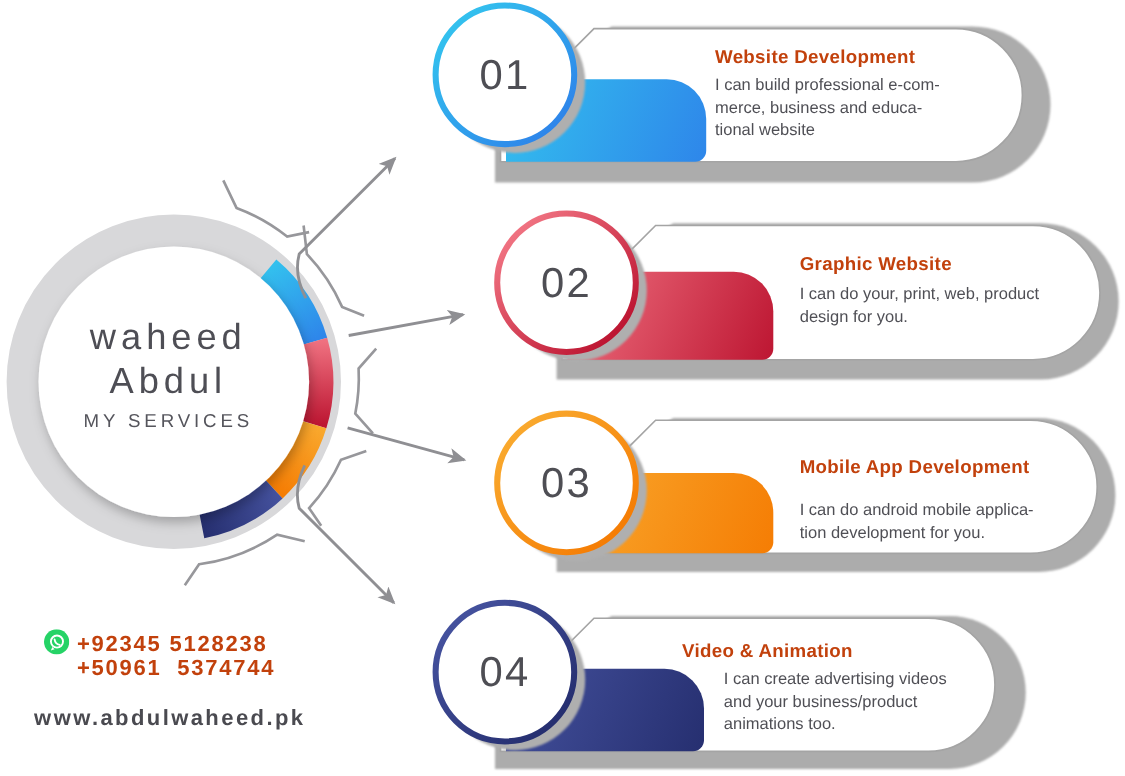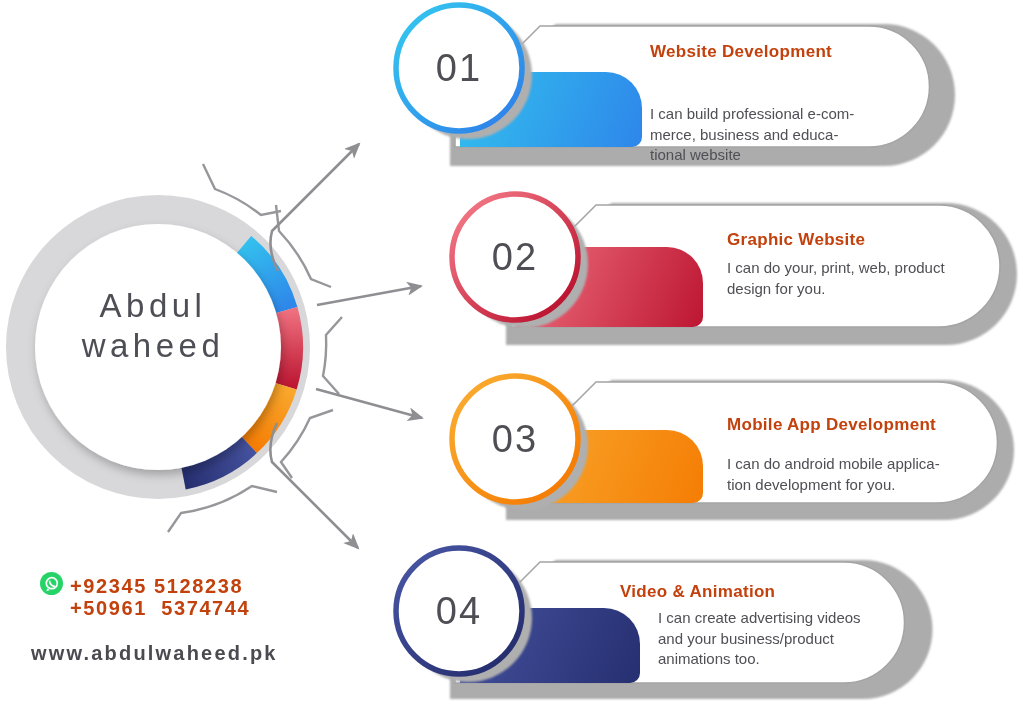--- a/index.html
+++ b/index.html
@@ -145,26 +145,27 @@
     <path d="M556,560 L863,560 A69.5,69.5 0 0 1 863,699 L450,699 L450,628 Z" fill="#ACACAC" filter="url(#blur1)"></path>
     <path d="M540,562 L844,562 A60.5,60.5 0 0 1 844,683 L455,683 L455,616 L494,608 Z" fill="#ffffff" stroke="#A4A4A4" stroke-width="1.5"></path>
     <path d="M460,608 L604,608 A36,36 0 0 1 640,644 L640,673 A10,10 0 0 1 630,683 L460,683 Z" fill="url(#gb4)"></path>
     <circle cx="468" cy="618" r="64" fill="#AFAFAF" filter="url(#blur1)"></circle>
     <circle cx="459" cy="611" r="63" fill="#ffffff" stroke="url(#rg4)" stroke-width="5.5"></circle>
     <text x="459" y="624" text-anchor="middle" font-size="38" letter-spacing="2" fill="#4E4E54">04</text>
   </g>
 </svg>
 
 <div class="abs profile-text">
+  <div class="profile-name">waheed</div>
   <div class="profile-name">Abdul</div>
-  <div class="profile-name">waheed</div>
+  <div class="profile-sub">MY SERVICES</div>
 </div>
 
 <div class="card-text card-title" style="left:650px;top:42px;">Website Development</div>
-<div class="card-desc" style="left:650px;top:68px;margin-top:36px;">I can build professional e-com-
+<div class="card-desc" style="left:650px;top:68px;">I can build professional e-com-
 merce, business and educa-
 tional website</div>
 
 <div class="card-text card-title" style="left:727px;top:230px;">Graphic Website</div>
 <div class="card-desc" style="left:727px;top:258px;">I can do your, print, web, product
 design for you.</div>
 
 <div class="card-text card-title" style="left:727px;top:415px;">Mobile App Development</div>
 <div class="card-desc" style="left:727px;top:443px;margin-top:11px;">I can do android mobile applica-
 tion development for you.</div>

